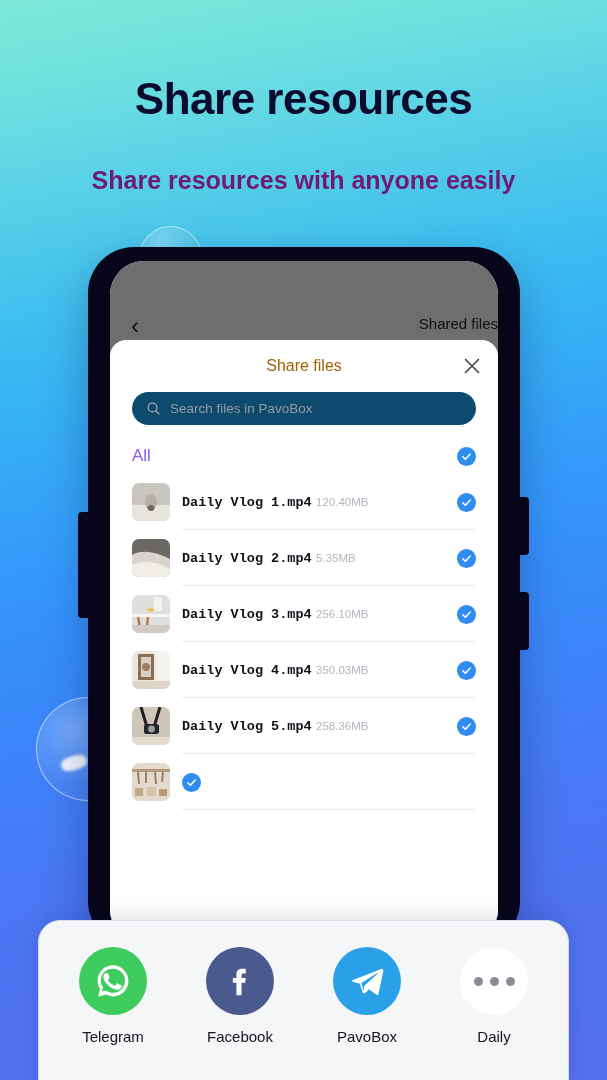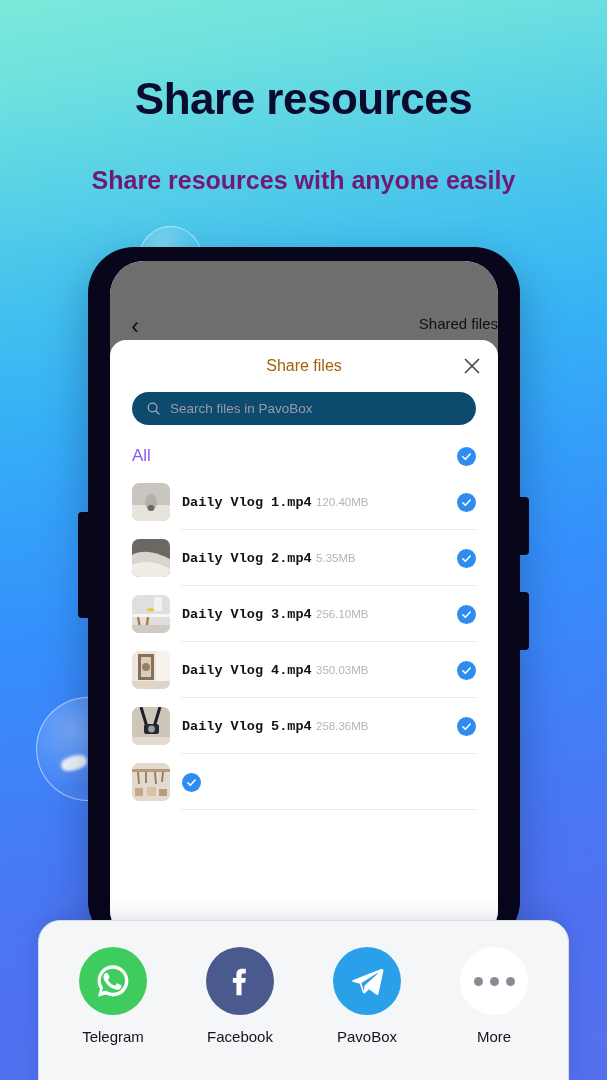--- a/index.html
+++ b/index.html
@@ -521,17 +521,17 @@
     </div>
 
     <div class="app-item">
       <div class="app-circle" style="background:#ffffff">
         <span class="dots">
           <i></i>
           <i></i>
           <i></i>
         </span>
       </div>
-      <div class="app-label">More</div>
+      <div class="app-label">Daily</div>
     </div>
 
   </div>
 </div>
 
 </body></html>

